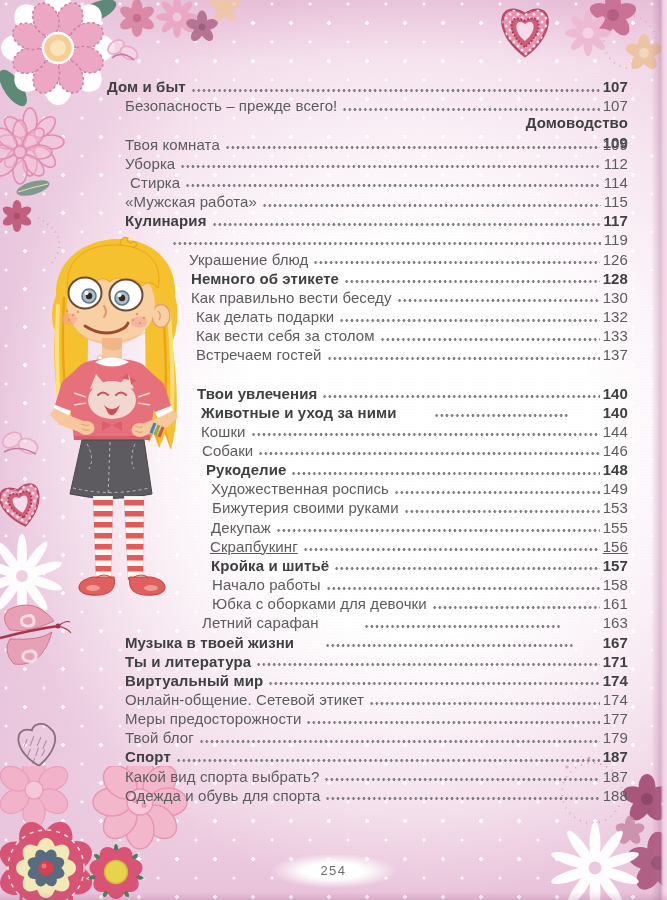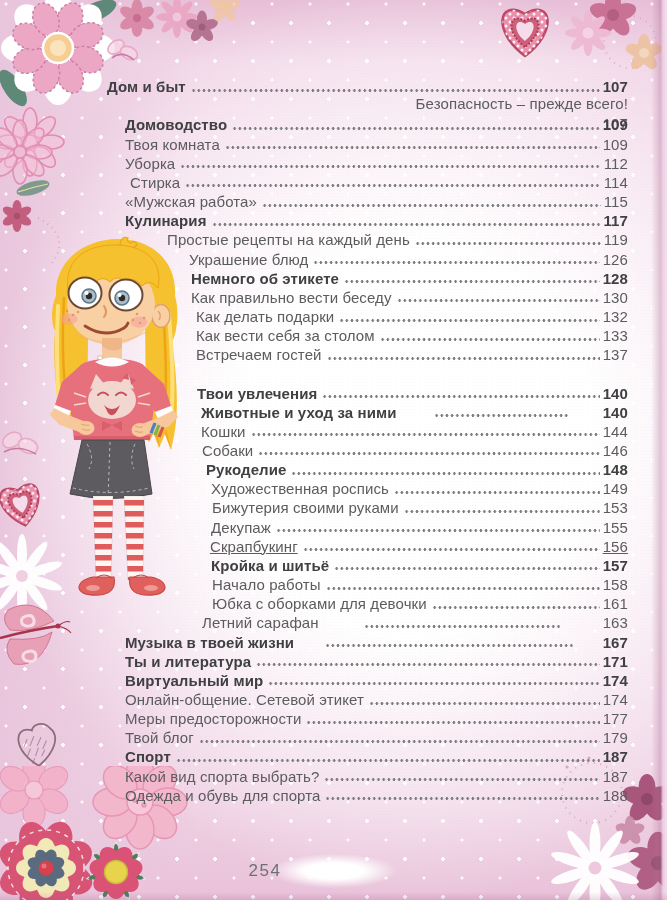--- a/index.html
+++ b/index.html
@@ -50,22 +50,22 @@
     flex:1 1 auto; min-width:8px; height:5px;
     margin:0 3px 2.5px 5px;
     background-image:radial-gradient(circle, #7b7c7f 1.15px, rgba(0,0,0,0) 1.5px);
     background-size:5.2px 5px; background-repeat:repeat-x; background-position:left bottom;
   }
   .toc-row .p{white-space:nowrap;}
 
   
   .pagenum{
     position:absolute; left:50%; top:848px; transform:translateX(-50%);
-    width:170px; height:46px; line-height:46px;
-    font-size:17px; letter-spacing:1.5px; color:#6f7073;
+    width:170px; height:46px; text-align:center; line-height:46px;
+    font-size:13px; letter-spacing:1.5px; color:#6f7073;
     background:radial-gradient(ellipse 50% 50% at 50% 50%, #ffffff 35%, rgba(255,255,255,0) 75%);
   }
 </style>
 </head>
 <body>
 
 <div class="page">
   <div class="dots-layer"></div>
   <div class="texture"></div>
 
@@ -534,26 +534,26 @@
       <circle r="6.5" fill="#eec9de"></circle>
     </g>
   </svg>
 
   <div class="toc">
       <div class="toc-row bold" style="padding-left: 0px;">
         <span class="t">Дом и быт</span>
         <span class="leader"></span>
         <span class="p">107</span>
       </div>
-      <div class="toc-row" style="padding-left: 18px; flex-direction: column;">
+      <div class="toc-row" style="padding-left: 18px;">
         <span class="t">Безопасность – прежде всего!</span>
         <span class="leader"></span>
         <span class="p">107</span>
       </div>
-      <div class="toc-row bold" style="padding-left: 18px;">
+      <div class="toc-row bold" style="padding-left: 18px; flex-direction: column;">
         <span class="t">Домоводство</span>
         <span class="leader"></span>
         <span class="p">109</span>
       </div>
       <div class="toc-row" style="padding-left: 18px;">
         <span class="t">Твоя комната</span>
         <span class="leader"></span>
         <span class="p">109</span>
       </div>
       <div class="toc-row" style="padding-left: 18px;">
@@ -570,21 +570,20 @@
         <span class="t">«Мужская работа»</span>
         <span class="leader"></span>
         <span class="p">115</span>
       </div>
       <div class="toc-row bold" style="padding-left: 18px;">
         <span class="t">Кулинария</span>
         <span class="leader"></span>
         <span class="p">117</span>
       </div>
       <div class="toc-row" style="padding-left: 60px;">
-        <span class="t">Простые рецепты на каждый день</span>
         <span class="leader"></span>
         <span class="p">119</span>
       </div>
       <div class="toc-row" style="padding-left: 82px;">
         <span class="t">Украшение блюд</span>
         <span class="leader"></span>
         <span class="p">126</span>
       </div>
       <div class="toc-row bold" style="padding-left: 84px;">
         <span class="t">Немного об этикете</span>

